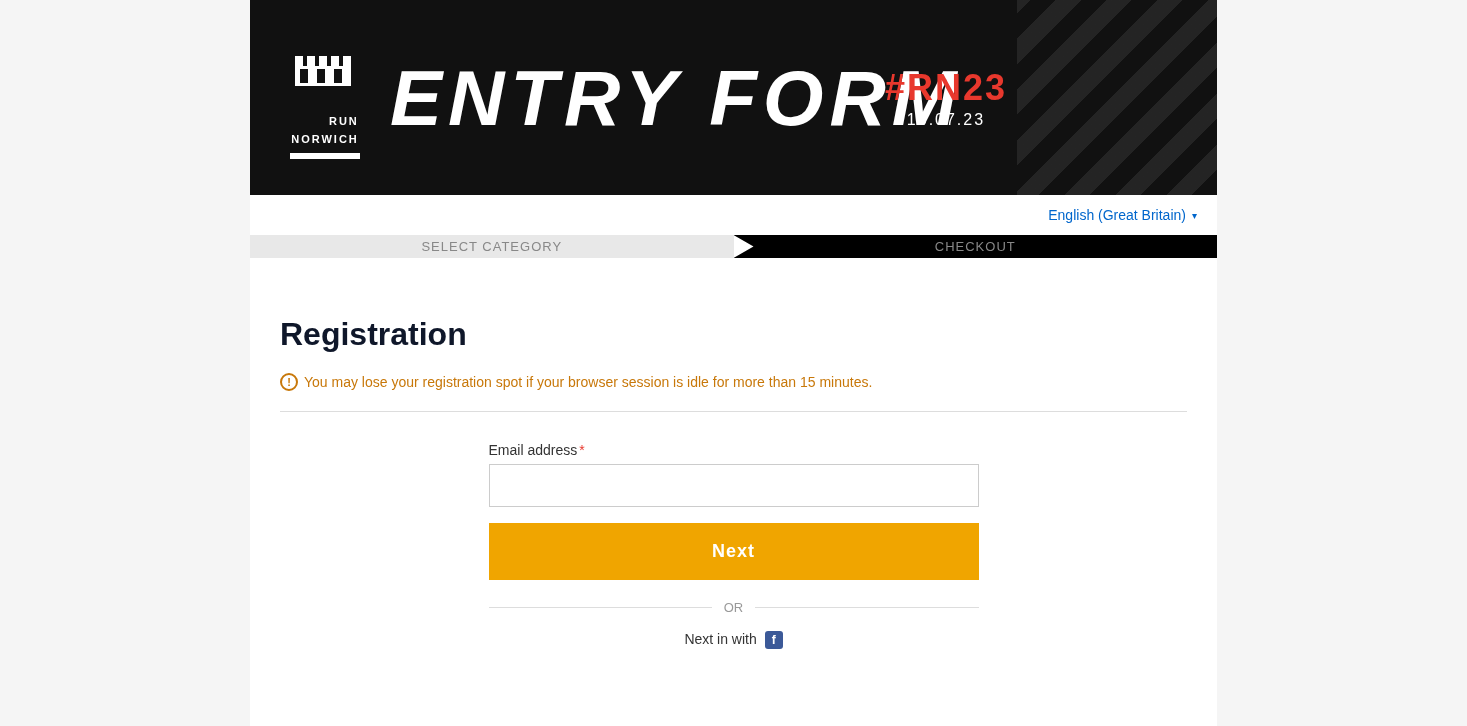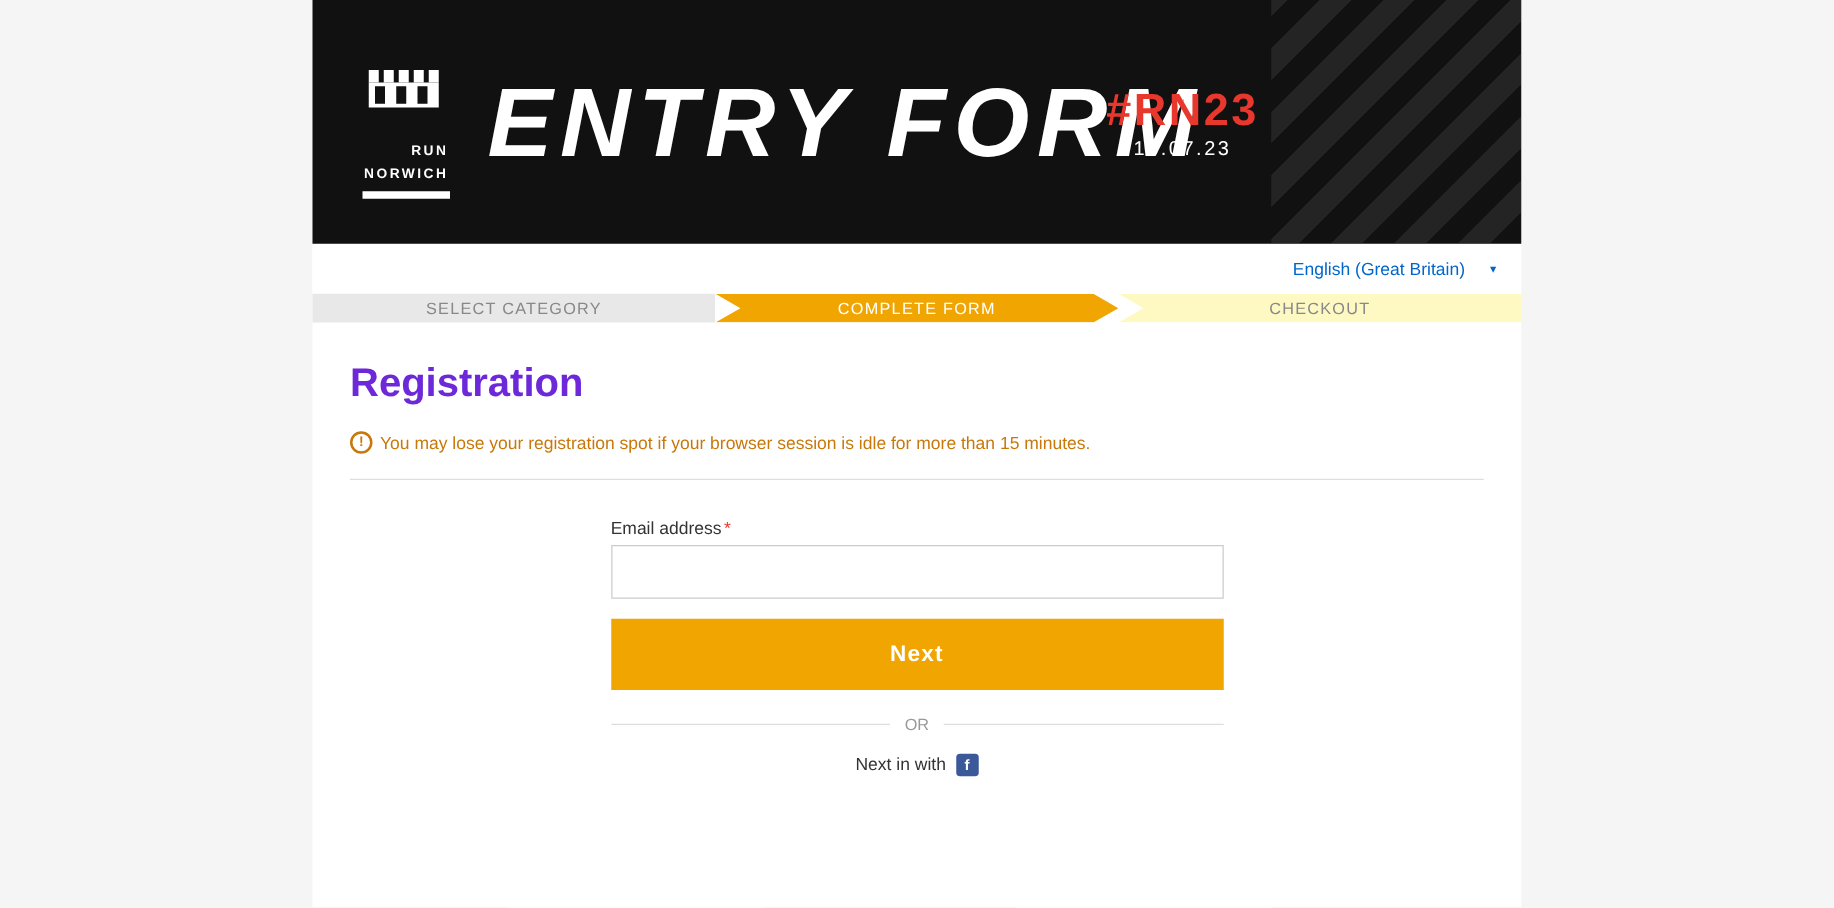--- a/index.html
+++ b/index.html
@@ -101,21 +101,21 @@
       padding: 12px 20px;
       background: white;
     }
 
     .language-selector {
       color: #0066cc;
       font-size: 14px;
       cursor: pointer;
       display: flex;
       align-items: center;
-      gap: 20px;
+      gap: 6px;
     }
 
     .language-selector .chevron {
       font-size: 10px;
     }
 
     
     .steps-nav {
       display: flex;
       width: 100%;
@@ -141,35 +141,36 @@
       color: #888;
     }
 
     .step-active {
       background: #f0a500;
       color: white;
       clip-path: polygon(0 0, calc(100% - 20px) 0, 100% 50%, calc(100% - 20px) 100%, 0 100%, 20px 50%);
     }
 
     .step-checkout {
-      background: #fef9c3;
+      background: #000000;
       color: #888;
       clip-path: polygon(0 0, 100% 0, 100% 100%, 0 100%, 20px 50%);
     }
 
     
     .content-area {
       padding: 30px 30px 20px 30px;
     }
 
     .page-title {
       font-size: 32px;
       font-weight: bold;
-      color: #6d28d9;
+      color: #0f172a;
       margin-bottom: 20px;
+      margin-top: 28px;
     }
 
     .warning-message {
       color: #c8780a;
       font-size: 14px;
       display: flex;
       align-items: center;
       gap: 6px;
       margin-bottom: 20px;
     }
@@ -314,23 +315,20 @@
       <div class="language-selector">
         <span>English (Great Britain)</span>
         <span class="chevron">▾</span>
       </div>
     </div>
 
     <div class="steps-nav">
       <div class="step step-inactive">
         <span>SELECT CATEGORY</span>
       </div>
-      <div class="step step-active">
-        <span>COMPLETE FORM</span>
-      </div>
       <div class="step step-checkout">
         <span>CHECKOUT</span>
       </div>
     </div>
 
     <div class="content-area">
       <h1 class="page-title">Registration</h1>
 
       <div class="warning-message">
         <span class="warning-icon">!</span>

